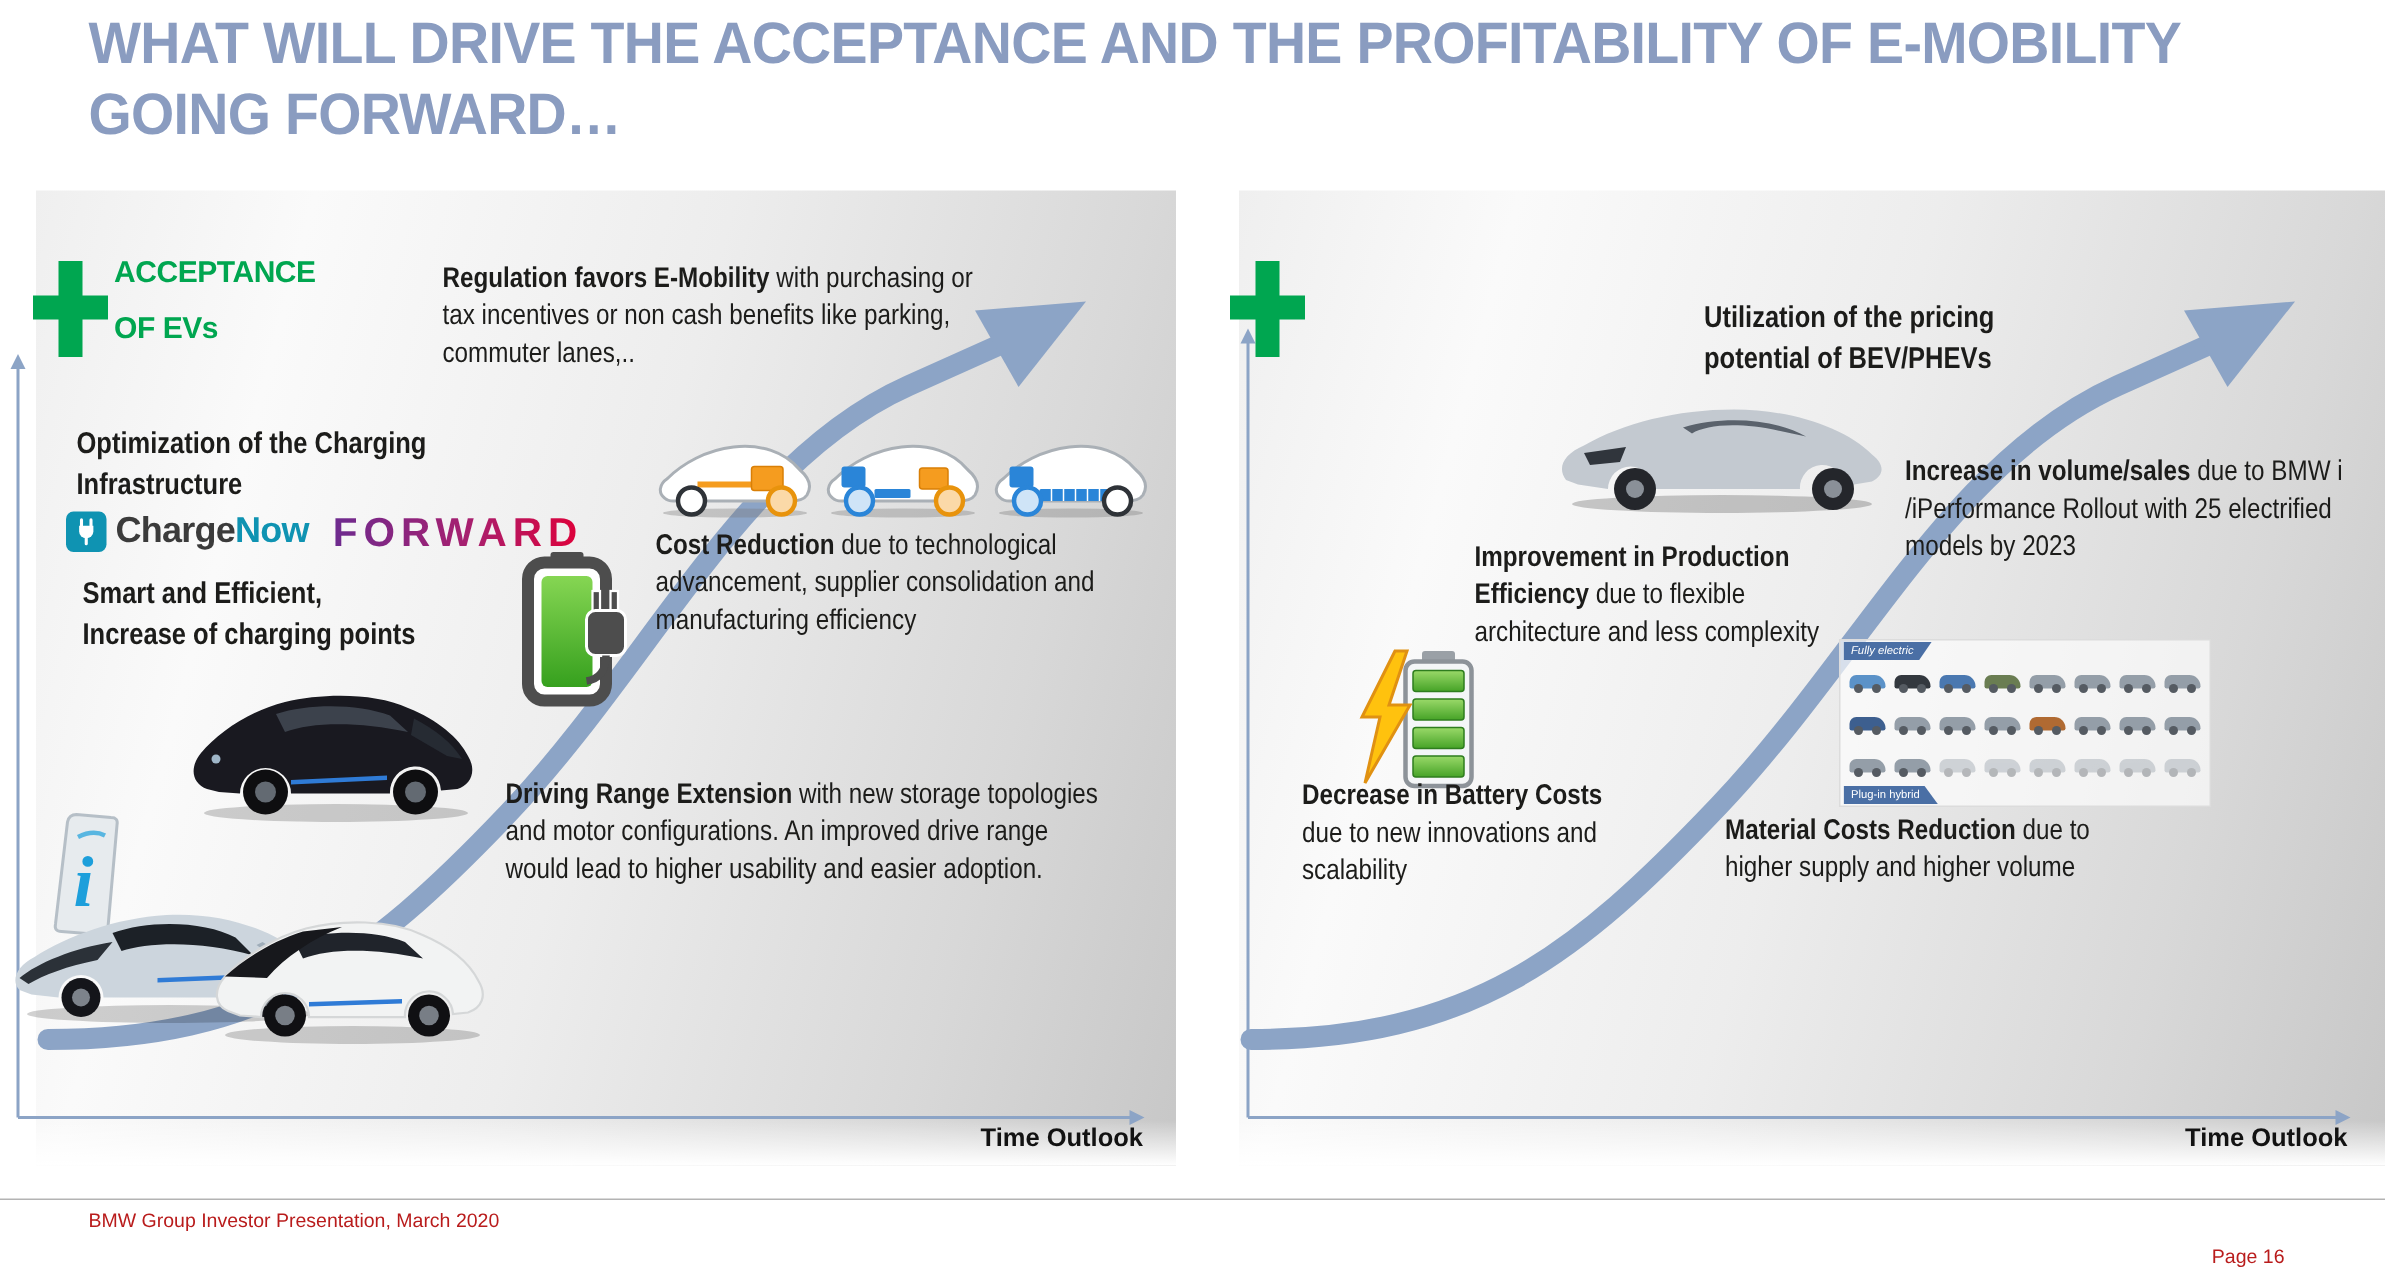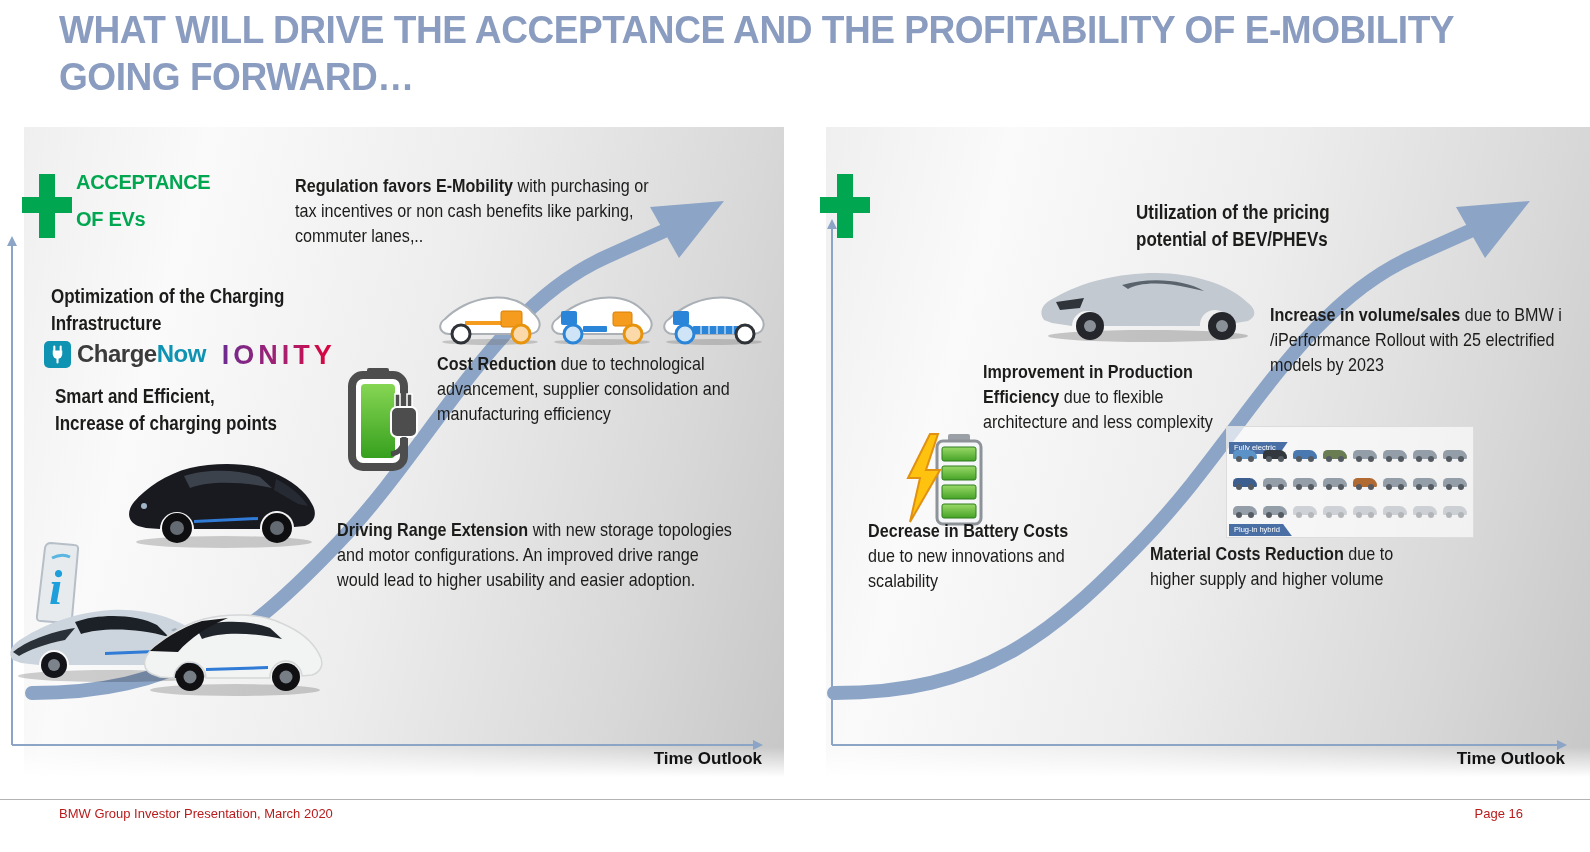--- a/index.html
+++ b/index.html
@@ -38,21 +38,21 @@
   .cn-text{font-size:24px;font-weight:700;color:#3b3b3b;letter-spacing:-0.5px;}
   .cn-text .now{color:#0f93b2;}
   .ionity{font-size:27px;font-weight:800;letter-spacing:4px;
           background:linear-gradient(90deg,#6d2b8f 0%,#a81f6e 55%,#e00038 100%);
           -webkit-background-clip:text;background-clip:text;color:transparent;}
 
   .pgrid{left:1226px;top:426px;width:246px;height:110px;background:rgba(255,255,255,.65);
          border:1px solid #dcdcdc;}
   .ribbon{position:absolute;background:#4a6fa5;color:#fff;font-size:7.5px;line-height:10px;
           padding:1px 12px 1px 5px;clip-path:polygon(0 0,100% 0,86% 100%,0 100%);white-space:nowrap;}
-  .ribbon-top{left:2px;top:15px;}
+  .ribbon-top{left:2px;top:1px;font-style:italic;}
   .ribbon-bottom{left:2px;bottom:1px;clip-path:polygon(0 0,86% 0,100% 100%,0 100%);margin-top:24px;}
   .pcars{position:absolute;left:3px;right:3px;top:13px;bottom:13px;display:flex;flex-wrap:wrap;
          align-content:space-around;}
   .tcar{width:24px;height:9px;background:#949ea8;border-radius:6px 10px 2px 2px;position:relative;margin:4px 3px;}
   .tcar::before,.tcar::after{content:"";position:absolute;bottom:-3px;width:6px;height:6px;border-radius:50%;background:#555b62;}
   .tcar::before{left:3px;} .tcar::after{right:3px;}
   .pcars .tcar:nth-child(1){background:#5b92c8;}
   .pcars .tcar:nth-child(2){background:#33383e;}
   .pcars .tcar:nth-child(3){background:#4a78b0;}
   .pcars .tcar:nth-child(4){background:#6a7d52;}
@@ -107,21 +107,21 @@
     <div class="chargenow">
       <span class="cn-icon">
         <svg width="19" height="19" viewBox="0 0 24 24">
           <path d="M8 2v5M16 2v5" stroke="#fff" stroke-width="2.6" stroke-linecap="round"></path>
           <path d="M6 7h12v4.5A6 6 0 0 1 6 11.5z" fill="#fff"></path>
           <path d="M12 17v5" stroke="#fff" stroke-width="2.6" stroke-linecap="round"></path>
         </svg>
       </span>
       <span class="cn-text"><span>Charge</span><span class="now">Now</span></span>
     </div>
-    <div class="ionity">IONITY</div>
+    <div class="ionity">FORWARD</div>
   </div>
 
   <div class="abs boldblock cond" style="left:55px;top:383px;">Smart and Efficient,
 Increase of charging points</div>
 
   <svg class="abs" style="left:336px;top:366px;" width="88" height="106" viewBox="0 0 88 106">
     <defs>
       <linearGradient id="gb1" x1="0" y1="0" x2="0" y2="1">
         <stop offset="0" stop-color="#86d653"></stop>
           <stop offset="1" stop-color="#36a01e"></stop>
@@ -284,15 +284,15 @@
   </div>
 
   <p class="abs txt cond" style="left:868px;top:518px;width:252px;"><b>Decrease in Battery Costs</b><span> due to new innovations and scalability</span></p>
 
   <p class="abs txt cond" style="left:1150px;top:541px;width:300px;"><b>Material Costs Reduction</b><span> due to higher supply and higher volume</span></p>
 
   <div class="abs timeoutlook" style="left:1365px;top:749px;width:200px;">Time Outlook</div>
 
   <div class="abs footer-line"></div>
   <div class="abs footer-text" style="left:59px;">BMW Group Investor Presentation, March 2020</div>
-  <div class="abs footer-text" style="left:1423px;width:100px;text-align:right;">Page 16</div>
+  <div class="abs footer-text" style="left:1423px;width:100px;text-align:right;margin-top:24px;">Page 16</div>
 
 </div>
 
 </body></html>

